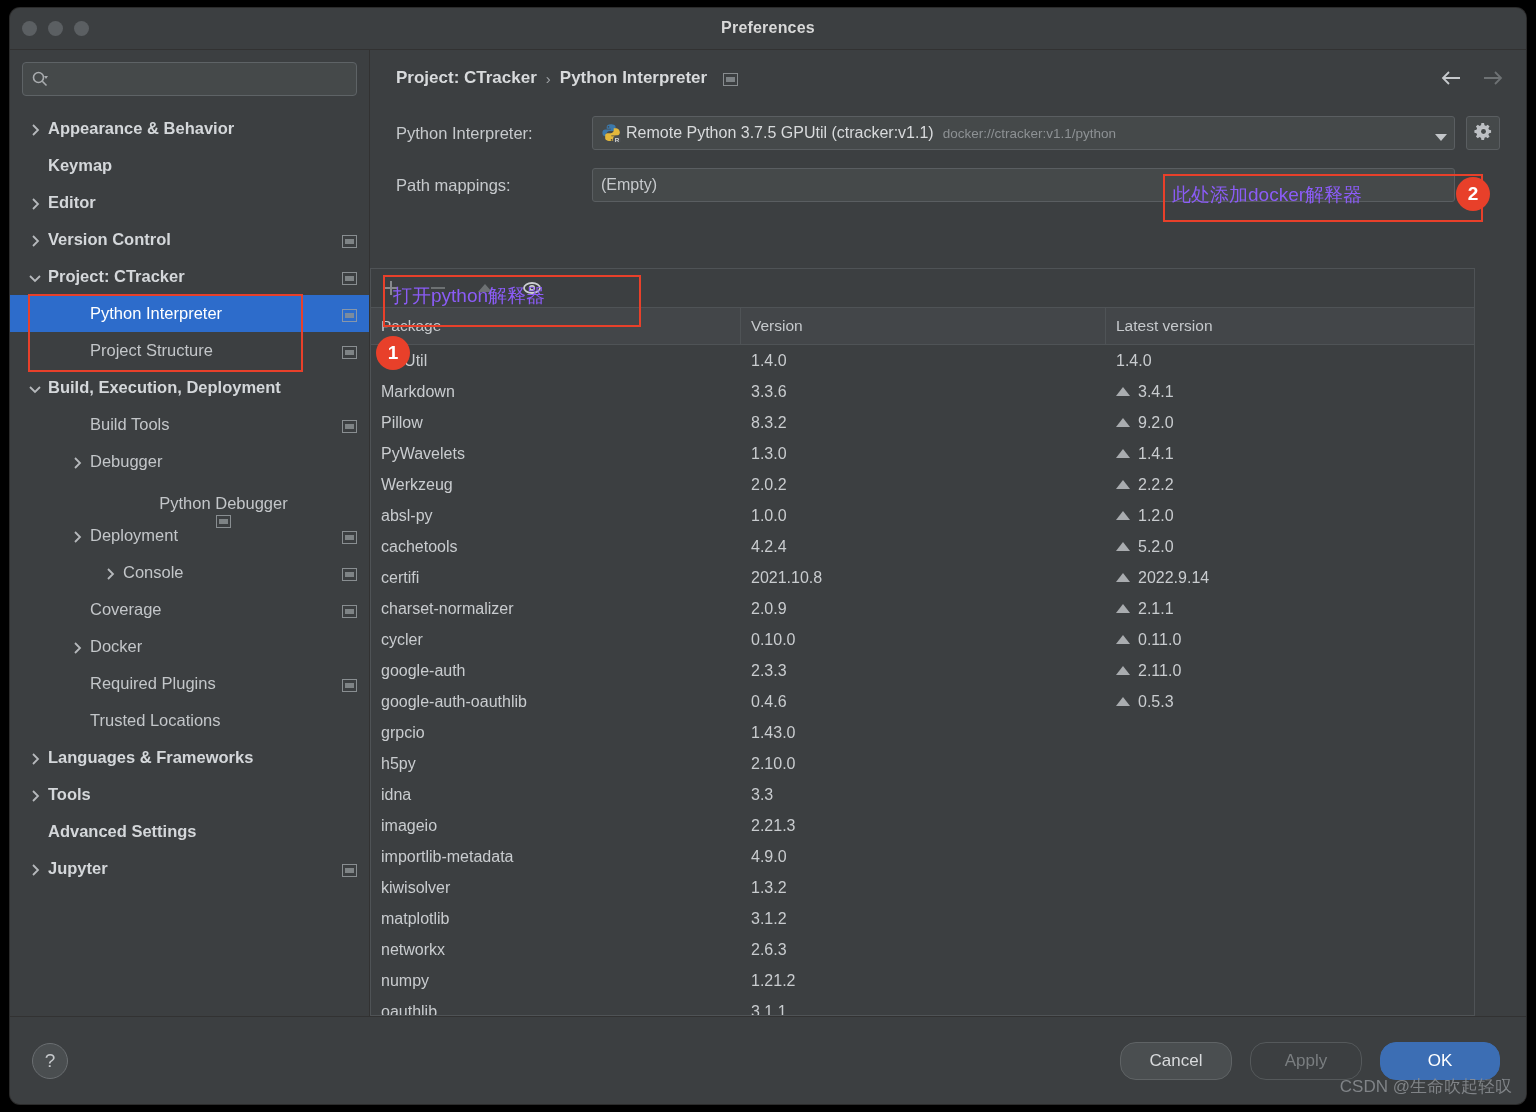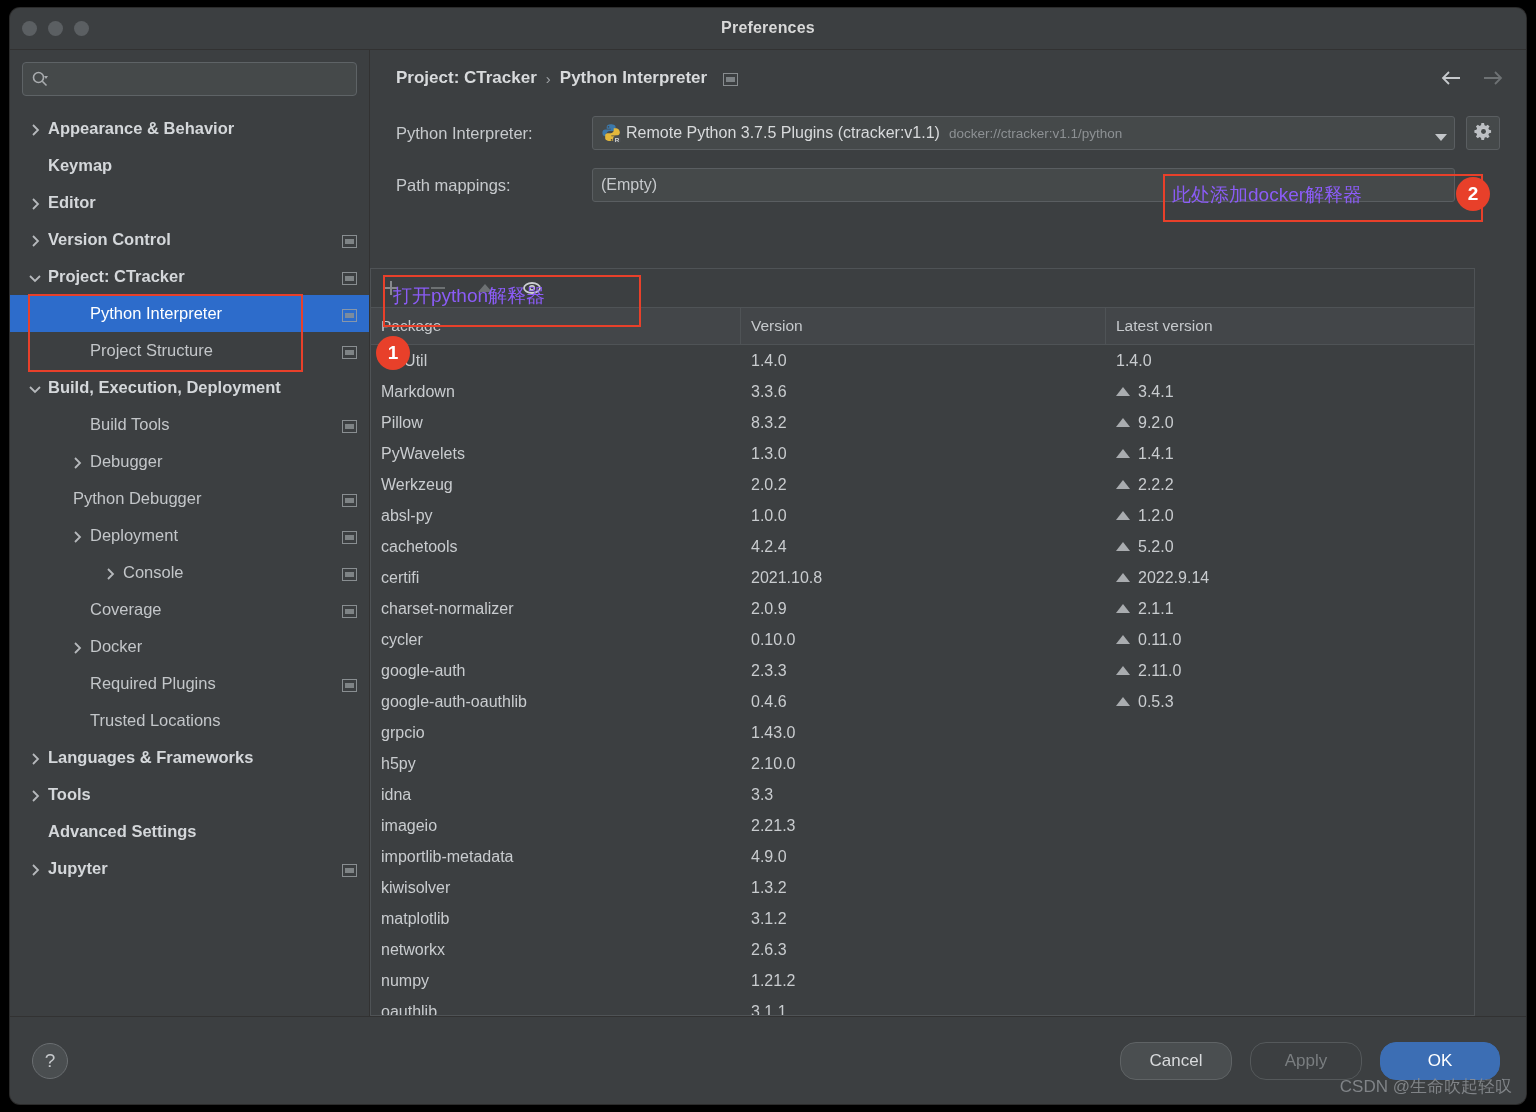--- a/index.html
+++ b/index.html
@@ -333,21 +333,21 @@
                 <rect x="0.5" y="0.5" width="14" height="12" fill="none" stroke="#9BA0A3"></rect>
                 <rect x="3" y="4" width="9" height="5" fill="#8D9295"></rect>
               </svg></span>
           </div>
           <div class="tree-item" style="padding-left: 60px;">
             <span class="chev"><svg viewBox="0 0 14 14" width="14" height="14">
                 <polyline points="5,2 10,7 5,12" fill="none" stroke="#B6B9BC" stroke-width="1.8"></polyline>
               </svg></span>
             <span class="tree-label">Debugger</span>
           </div>
-          <div class="tree-item" style="padding-left: 43px;">
+          <div class="tree-item" style="padding-left: 80px; flex-direction: column;">
             <span class="chev spacer"><svg viewBox="0 0 14 14" width="14" height="14">
                 <polyline points="5,2 10,7 5,12" fill="none" stroke="#B6B9BC" stroke-width="1.8"></polyline>
               </svg></span>
             <span class="tree-label">Python Debugger</span>
             <span class="scope-icon"><svg viewBox="0 0 15 13" width="15" height="13">
                 <rect x="0.5" y="0.5" width="14" height="12" fill="none" stroke="#9BA0A3"></rect>
                 <rect x="3" y="4" width="9" height="5" fill="#8D9295"></rect>
               </svg></span>
           </div>
           <div class="tree-item" style="padding-left: 60px;">
@@ -464,21 +464,21 @@
         <span class="form-label">Python Interpreter:</span>
         <div class="combo">
           <span class="py-icon">
             <svg viewBox="0 0 20 20" width="20" height="20">
               <path d="M9.6 1.3c-2.3 0-3.9.9-3.9 2.6v1.9h4.2v.6H4.3c-1.7 0-2.9 1.2-2.9 3.4 0 2.1 1 3.5 2.7 3.5h1.3v-2.2c0-1.7 1.4-3.1 3.2-3.1h3.6c1.4 0 2.4-1 2.4-2.4V3.9c0-1.4-1.2-2.3-3-2.5-.6-.1-1.2-.1-2-.1zM7.5 2.9c.5 0 .9.4.9.9s-.4.9-.9.9-.9-.4-.9-.9.4-.9.9-.9z" fill="#3C78AA"></path>
               <path d="M15.3 6.5v2.1c0 1.8-1.5 3.2-3.3 3.2H8.5c-1.3 0-2.4 1.1-2.4 2.4v3c0 1.4 1.3 2.2 2.7 2.6 1.7.5 3.4.6 5.4 0 1.3-.4 2.7-1.2 2.7-2.6v-2.3h-4.2v-.6h6.3c1.7 0 2.3-1.2 2.9-3-.1-1.8-.6-3.5-2.3-4.3-.9-.4-2-.5-3.3-.5zm-2.3 11.5c.5 0 .9.4.9.9s-.4.9-.9.9-.9-.4-.9-.9.4-.9.9-.9z" transform="translate(-1.5,-0.7) scale(0.93)" fill="#E3B83C"></path>
               <circle cx="16" cy="16.5" r="4" fill="#4A4E50"></circle>
               <text x="16" y="19" font-size="6.2" fill="#D8DADC" text-anchor="middle" font-family="Liberation Sans, sans-serif" font-weight="bold">R</text>
             </svg>
           </span>
-          <span class="combo-main">Remote Python 3.7.5 Plugins (ctracker:v1.1)</span>
+          <span class="combo-main">Remote Python 3.7.5 GPUtil (ctracker:v1.1)</span>
           <span class="combo-sub">docker://ctracker:v1.1/python</span>
           <span class="combo-arrow">
             <svg viewBox="0 0 14 10" width="14" height="10">
                 <polygon points="1,2 13,2 7,9" fill="#C3C6C9"></polygon>
               </svg>
           </span>
         </div>
         <div class="gear-btn">
           <span>
             <svg viewBox="0 0 20 20" width="19" height="19">

